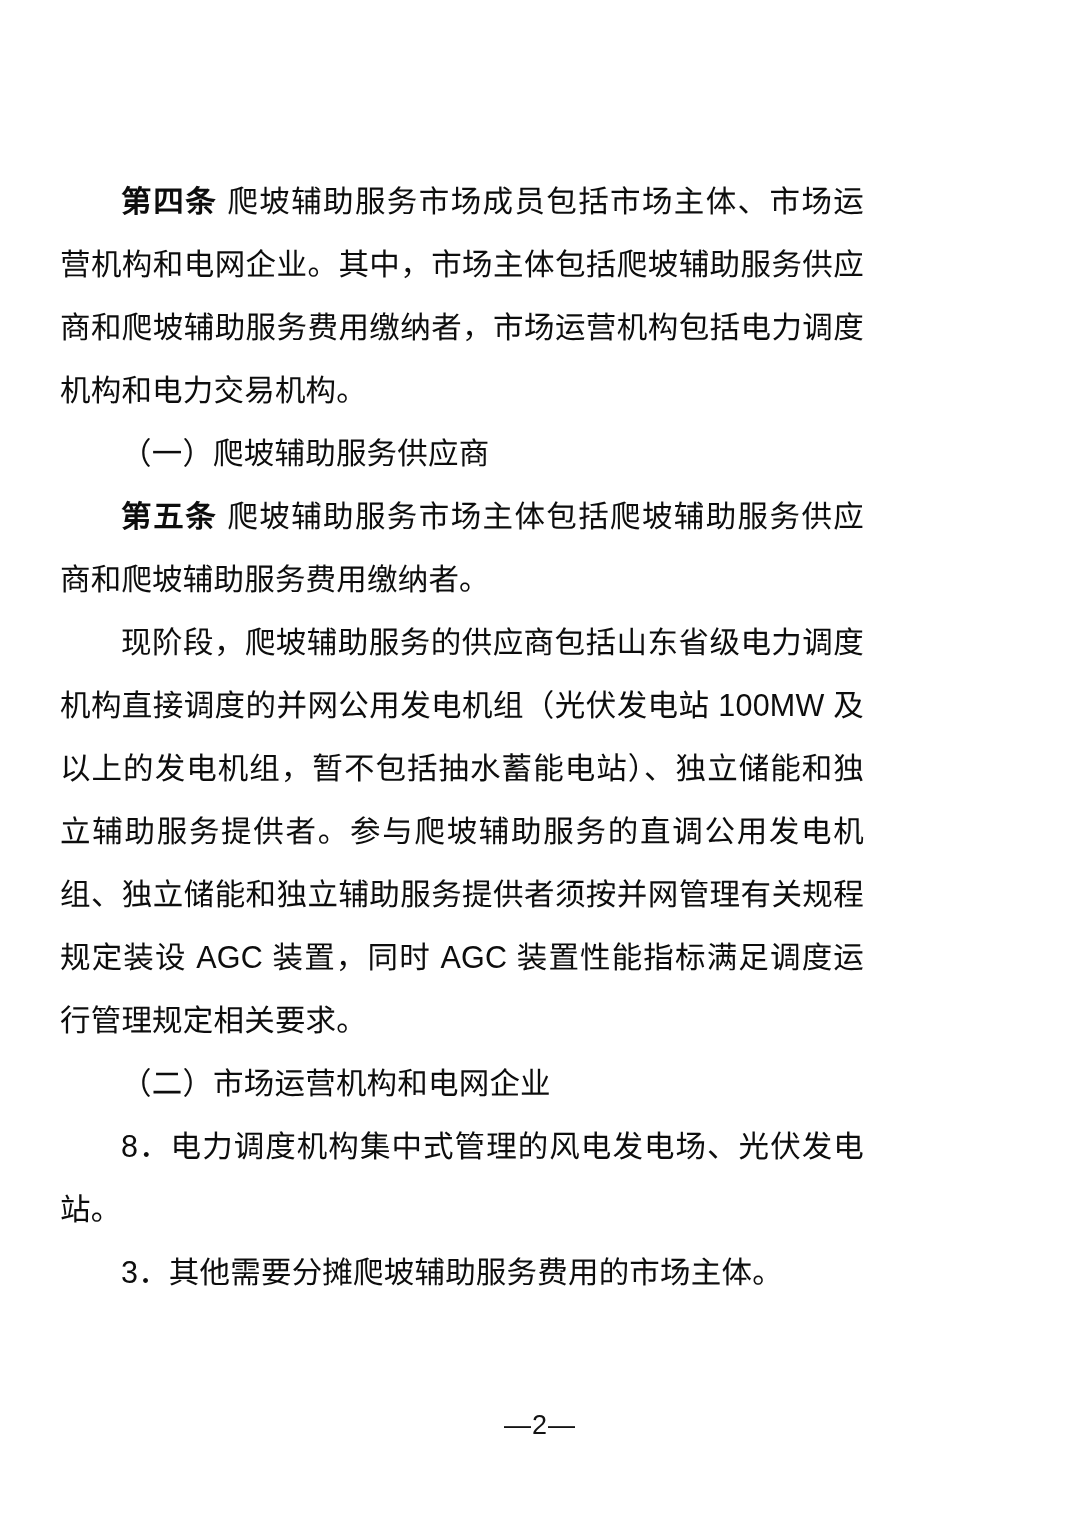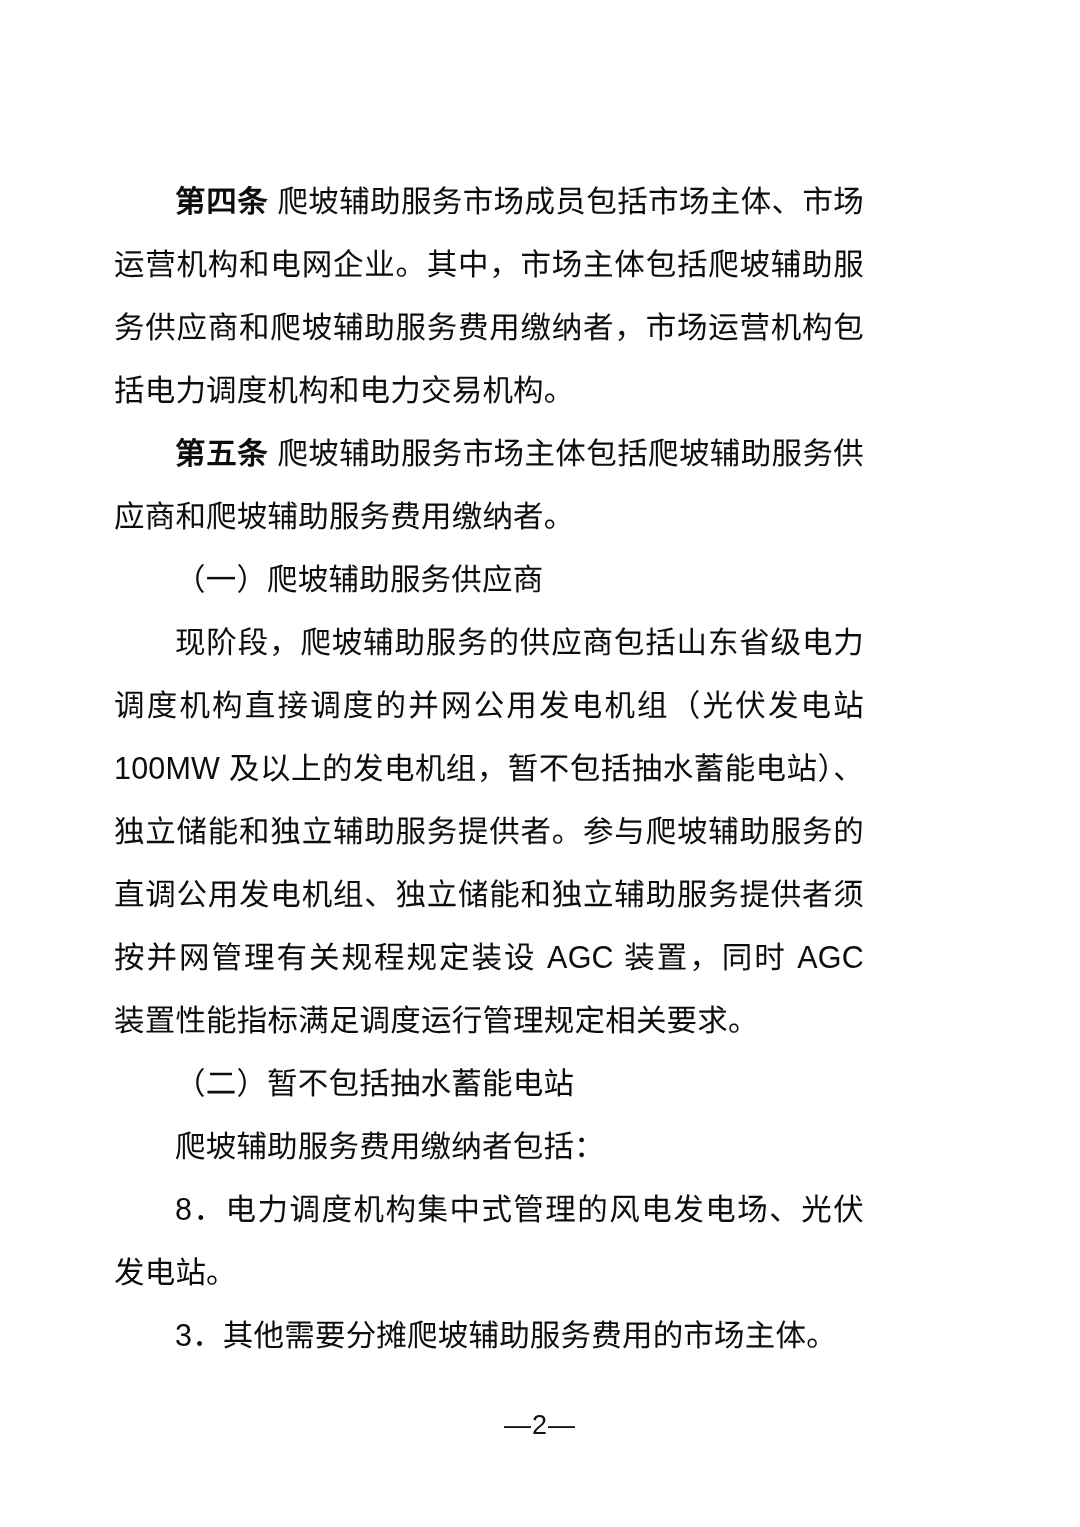--- a/index.html
+++ b/index.html
@@ -15,21 +15,21 @@
     color: #0d0d0d;
     overflow: hidden;
   }
   .page {
     position: absolute;
     left: 0;
     top: 0;
     width: 992px;
     height: 1527px;
     box-sizing: border-box;
-    padding: 170px 128px 0 114px;
+    padding: 170px 128px 0 60px;
   }
   .doc-body {
     font-size: 30.5px;
     line-height: 63px;
     text-align: justify;
     text-justify: inter-ideograph;
     letter-spacing: 0.2px;
   }
   .para {
     margin: 0;
@@ -54,29 +54,28 @@
   }
 </style>
 </head>
 <body>
 
 <div class="page">
   <div class="doc-body">
 
     <p class="para"><span class="art-label">第四条</span><span> 爬坡辅助服务市场成员包括市场主体、市场运营机构和电网企业。其中，市场主体包括爬坡辅助服务供应商和爬坡辅助服务费用缴纳者，市场运营机构包括电力调度机构和电力交易机构。</span></p>
 
+    <p class="para">（一）爬坡辅助服务供应商</p>
+
     <p class="para"><span class="art-label">第五条</span><span> 爬坡辅助服务市场主体包括爬坡辅助服务供应商和爬坡辅助服务费用缴纳者。</span></p>
-
-    <p class="para">（一）爬坡辅助服务供应商</p>
 
     <p class="para">现阶段，爬坡辅助服务的供应商包括山东省级电力调度机构直接调度的并网公用发电机组（光伏发电站 100MW 及以上的发电机组，暂不包括抽水蓄能电站）、独立储能和独立辅助服务提供者。参与爬坡辅助服务的直调公用发电机组、独立储能和独立辅助服务提供者须按并网管理有关规程规定装设 AGC 装置，同时 AGC 装置性能指标满足调度运行管理规定相关要求。</p>
 
-    <p class="para">（二）暂不包括抽水蓄能电站</p>
+    <p class="para">（二）市场运营机构和电网企业</p>
 
-    <p class="para">爬坡辅助服务费用缴纳者包括：</p>
 
 
     <p class="para">8．电力调度机构集中式管理的风电发电场、光伏发电站。</p>
 
     <p class="para">3．其他需要分摊爬坡辅助服务费用的市场主体。</p>
 
   </div>
 </div>
 
 <div class="page-number">—2—</div>

